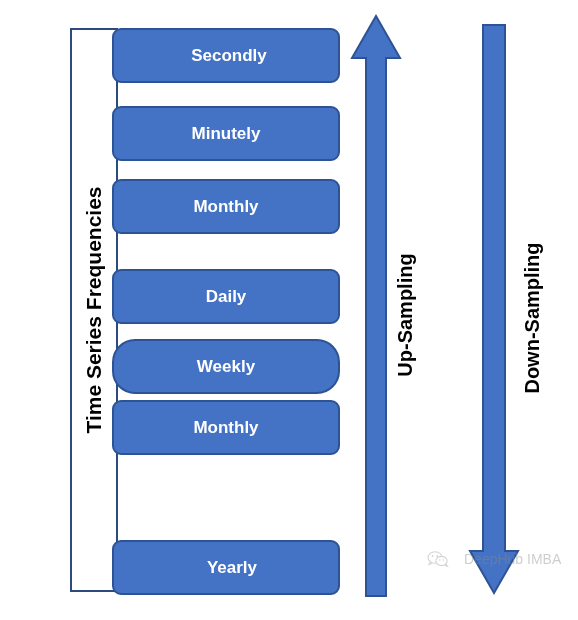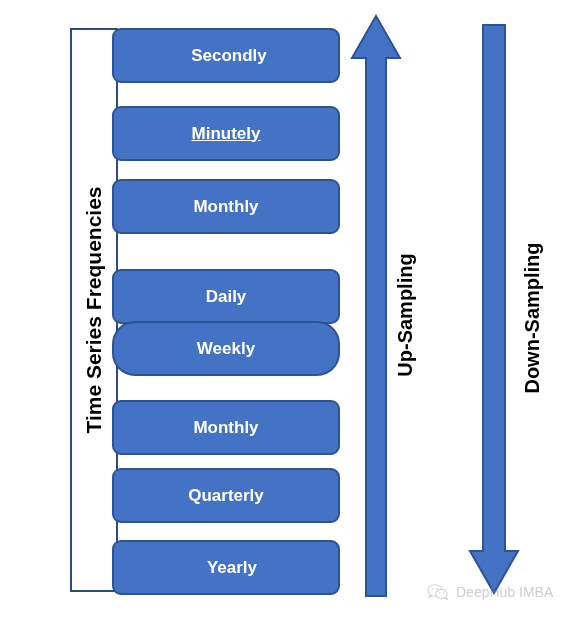--- a/index.html
+++ b/index.html
@@ -86,61 +86,58 @@
   #down-sampling-label {
     left: 532px;
     top: 318px;
     transform: translate(-50%, -50%) rotate(-90deg);
   }
 
   
   #watermark {
     position: absolute;
     left: 427px;
-    top: 583px;
+    top: 550px;
     display: flex;
     align-items: center;
-    gap: 7px;
+    gap: 15px;
     opacity: 0.42;
   }
   #watermark-text {
     font-size: 14px;
     color: #8a8a8a;
     font-weight: normal;
   }
 </style>
 </head>
 <body>
 
 <div id="canvas">
 
   <div id="freq-panel">
     <div id="freq-panel-title">Time Series Frequencies</div>
   </div>
 
   <div class="freq-box" style="top:28px;padding-left:6px;">
     <span>Secondly</span>
   </div>
-  <div class="freq-box" style="top:106px;text-decoration:underline;">
+  <div class="freq-box" style="top:106px;">
     <span>Minutely</span>
   </div>
   <div class="freq-box" style="top:179px;">
     <span>Monthly</span>
   </div>
   <div class="freq-box" style="top:269px;">
     <span>Daily</span>
   </div>
-  <div class="freq-box" style="top:321px;border-radius:23px;">
+  <div class="freq-box" style="top:339px;border-radius:23px;">
     <span>Weekly</span>
   </div>
   <div class="freq-box" style="top:400px;">
     <span>Monthly</span>
-  </div>
-  <div class="freq-box" style="top:468px;">
-    <span>Quarterly</span>
   </div>
   <div class="freq-box" style="top:540px;padding-left:12px;">
     <span>Yearly</span>
   </div>
 
   <div class="arrow-wrap" id="up-arrow-wrap">
     <svg width="52" height="584" viewBox="0 0 52 584">
       <polygon points="26,2 50,44 36,44 36,582 16,582 16,44 2,44" fill="#4472c4" stroke="#2e5395" stroke-width="2" stroke-linejoin="miter"></polygon>
     </svg>
   </div>

